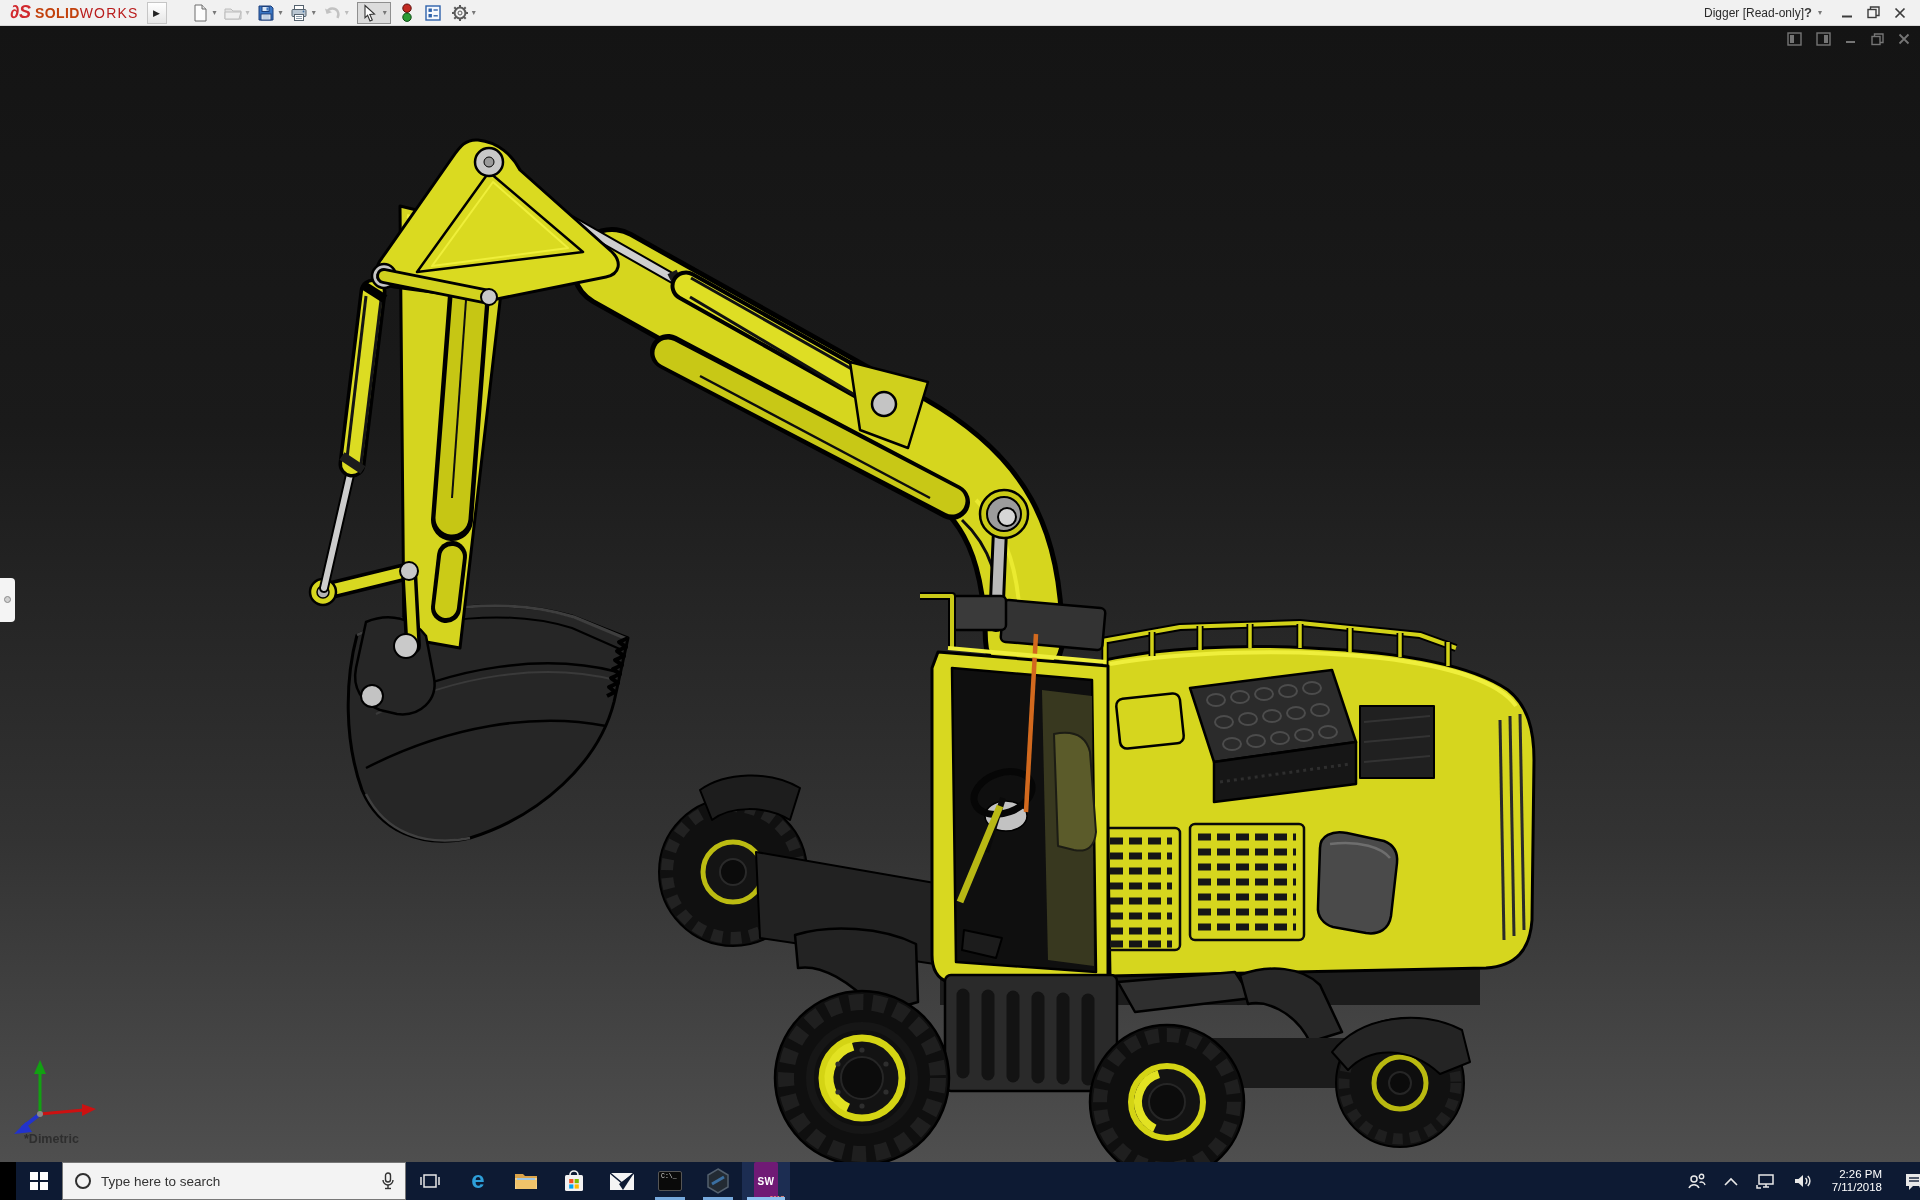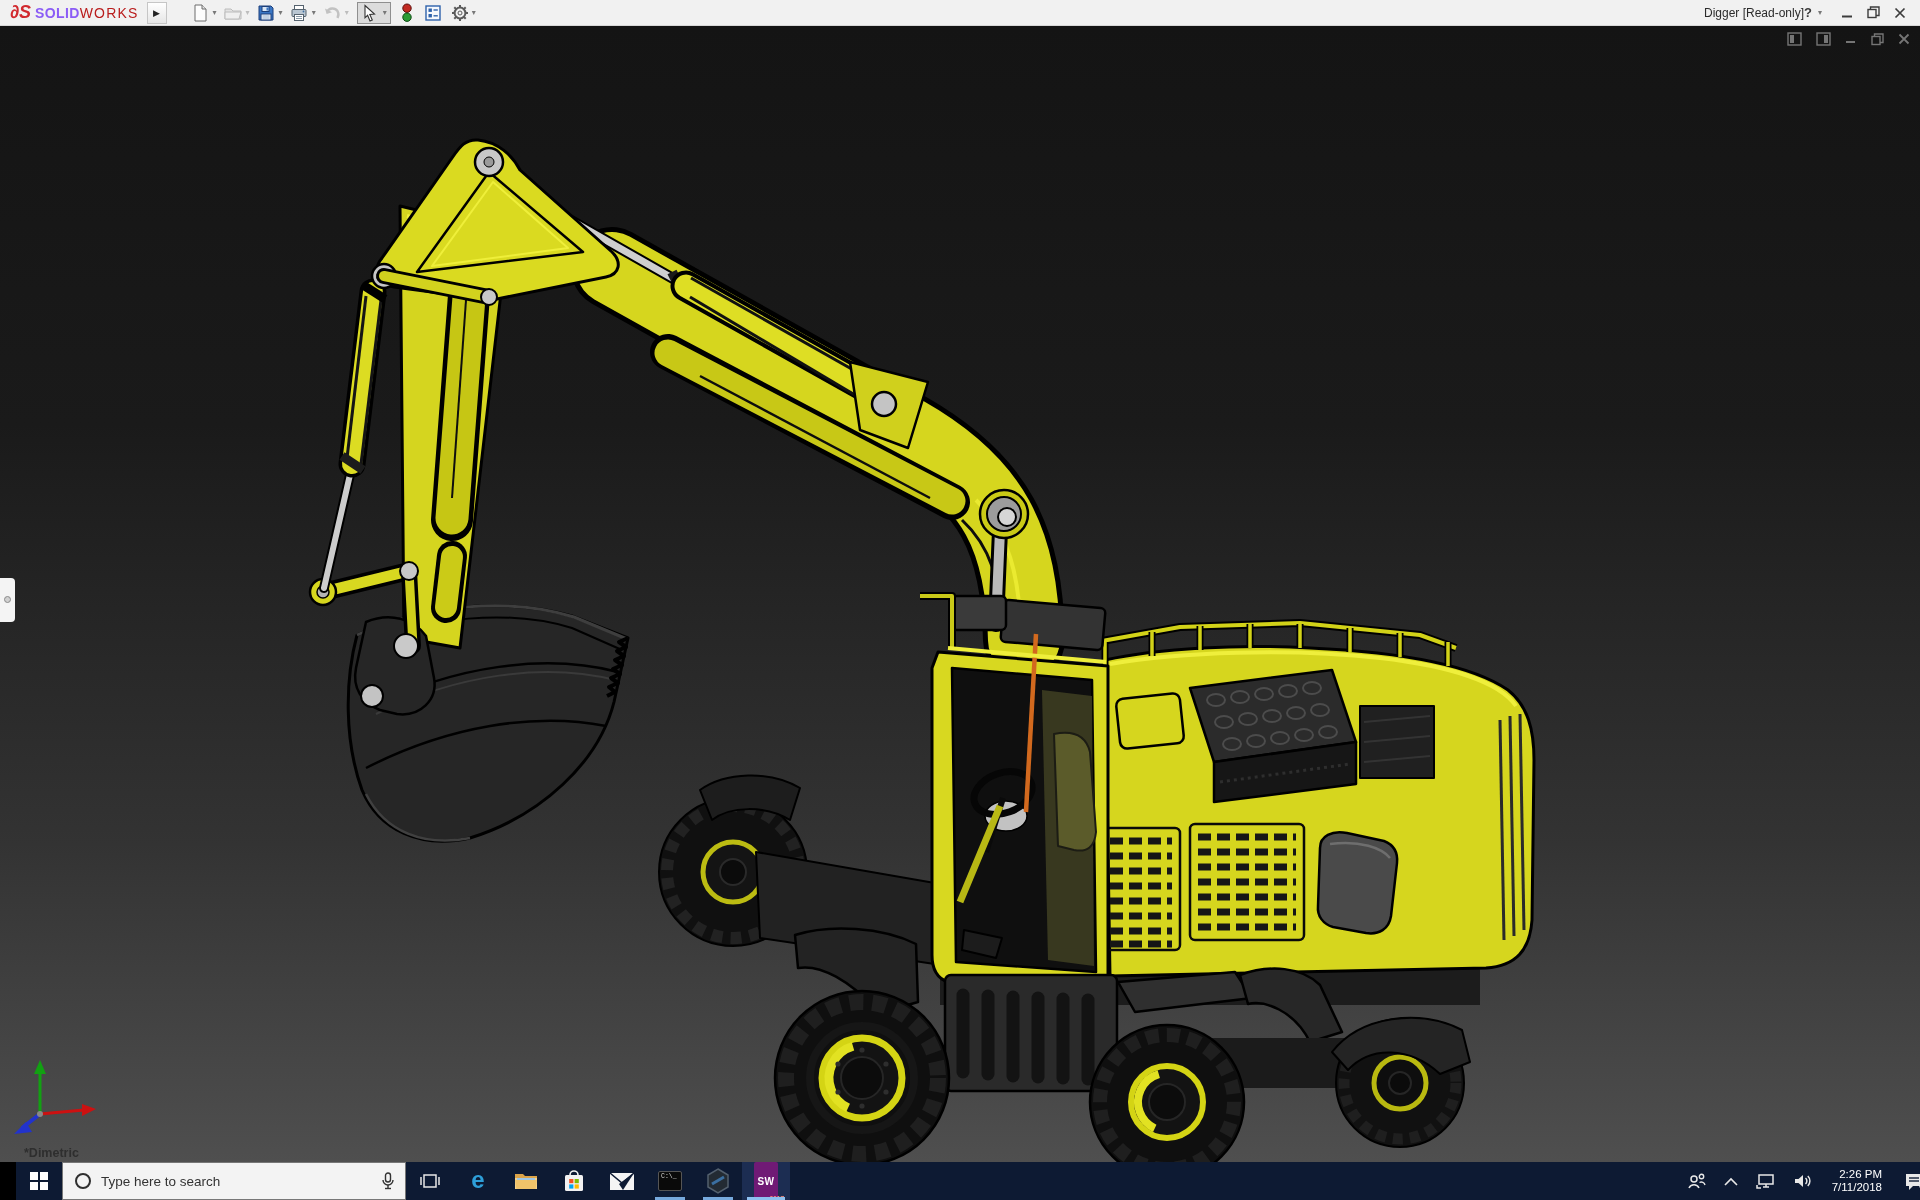--- a/index.html
+++ b/index.html
@@ -5,21 +5,21 @@
   * { margin:0; padding:0; box-sizing:border-box; }
   html,body { width:1920px; height:1200px; overflow:hidden; background:#000;
               font-family:"Liberation Sans", sans-serif; }
 
   
   .titlebar { position:absolute; top:0; left:0; width:1920px; height:26px;
               background:#f1f1f1; border-bottom:1px solid #d8d8d8;
               display:flex; align-items:center; }
   .brand { display:flex; align-items:baseline; padding-left:10px; white-space:nowrap; }
   .brand .mark { color:#d1292e; font-weight:bold; font-style:italic; font-size:18px; margin-right:4px; }
-  .brand .solid { color:#8b5cf6; font-weight:bold; font-size:14px; letter-spacing:.4px; }
+  .brand .solid { color:#c2410c; font-weight:bold; font-size:14px; letter-spacing:.4px; }
   .brand .works { color:#b91c1c; font-weight:normal; font-size:14px; letter-spacing:1.2px; }
   .menu-expand { width:20px; height:22px; margin-left:8px; border:1px solid #c6c6c6;
                  background:linear-gradient(#ffffff,#e6e6e6); display:flex; align-items:center;
                  justify-content:center; font-size:9px; color:#222; }
   .toolbar { display:flex; align-items:center; margin-left:22px; height:26px; }
   .tool { display:flex; align-items:center; height:24px; padding:0 1px; }
   .tool svg { display:block; }
   .caret { font-size:8px; color:#777; margin:0 5px 0 2px; }
   .caret.dis { color:#bdbdbd; }
   .sel-box { display:flex; align-items:center; border:1px solid #8f8f8f; background:#dcdcdc;
@@ -33,21 +33,21 @@
   .viewport { position:absolute; top:26px; left:0; width:1920px; height:1136px;
               background:linear-gradient(180deg,#141414 0%,#1a1a1a 35%,#333333 72%,#4f4f4f 100%); }
   .doc-ctrls { position:absolute; top:6px; right:10px; display:flex; gap:14px; align-items:center; }
   .doc-ctrls svg { display:block; }
   .left-tab { position:absolute; left:0; top:552px; width:15px; height:44px; background:#f4f4f4;
               border-radius:0 4px 4px 0; }
   .left-tab .dot { position:absolute; left:4px; top:18px; width:7px; height:7px; border-radius:50%;
                    border:1px solid #8a8a8a; background:#d0d0d0; }
   .model-svg { position:absolute; inset:0; }
   .triad { position:absolute; left:10px; bottom:18px; }
-  .view-label { position:absolute; left:24px; bottom:2px; font-size:12.5px; font-weight:bold; color:#2e2e2e; }
+  .view-label { position:absolute; left:24px; bottom:16px; font-size:12.5px; font-weight:bold; color:#2e2e2e; }
 
   
   .taskbar { position:absolute; left:16px; bottom:0; width:1920px; height:38px; background:#0d1a33;
              display:flex; align-items:stretch; }
   .tb-btn { width:46px; display:flex; align-items:center; justify-content:center; position:relative; }
   .start-grid { display:grid; grid-template-columns:8px 8px; grid-template-rows:8px 8px; gap:1.5px; }
   .start-grid i { background:#fff; }
   .search-box { width:344px; background:#f3f3f3; border:1px solid #777; display:flex; align-items:center; }
   .search-box .ring { width:16px; height:16px; border:2.5px solid #2f2f2f; border-radius:50%;
                       margin:0 10px 0 12px; flex:none; }

